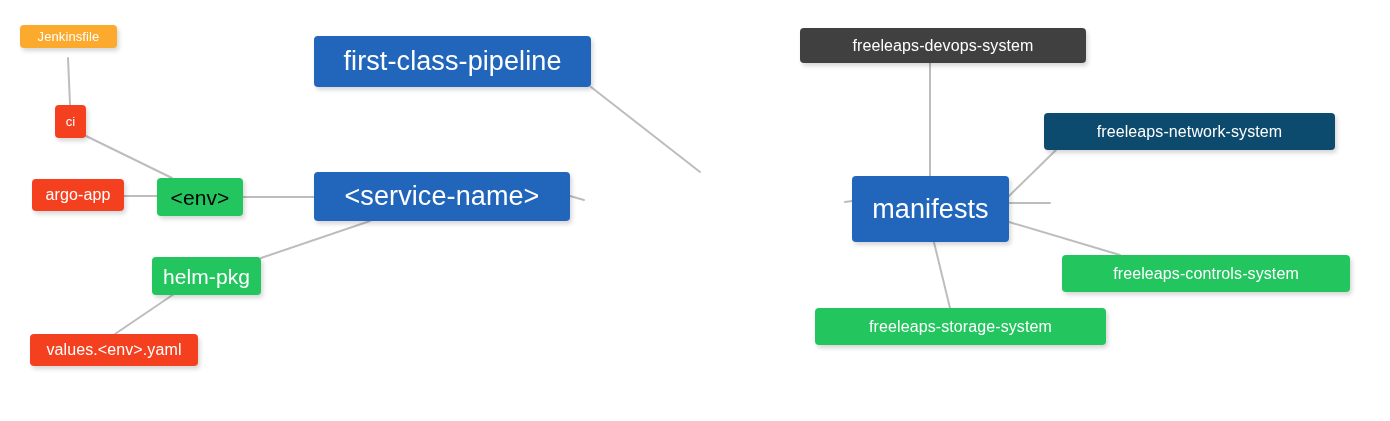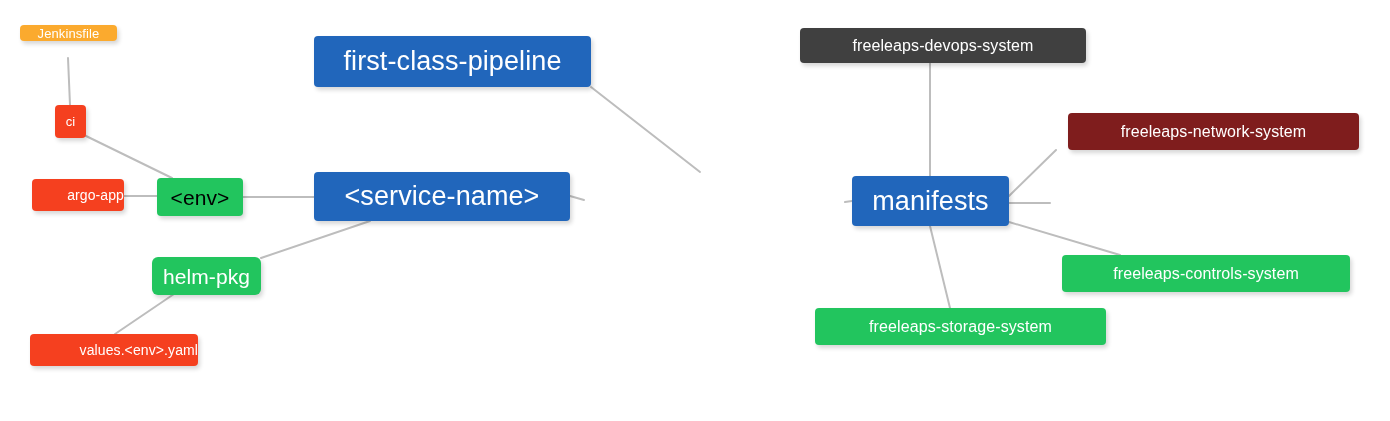--- a/index.html
+++ b/index.html
@@ -52,21 +52,21 @@
   .n-blue   { background: #2166bb; }
   .n-green  { background: #22c55e; }
   .n-orange { background: #fbaa2e; }
   .n-red    { background: #f5401f; }
 
   
   .t-root   { font-size: 30px; }
   .t-lvl1   { font-size: 27px; }
   .t-lvl2   { font-size: 21px; }
   .t-lvl3   { font-size: 16px; }
-  .t-lvl4   { font-size: 14px; justify-content: flex-end; }
+  .t-lvl4   { font-size: 16px; }
   .t-tiny   { font-size: 13px; }
 </style>
 </head>
 <body>
 
 <div id="mindmap" style="background: rgb(255, 255, 255);">
 
   <svg id="edge-layer" viewBox="0 0 1390 421" width="1390" height="421" xmlns="http://www.w3.org/2000/svg" aria-hidden="true">
       <line x1="591" y1="87" x2="700" y2="172" stroke="#bdbdbd" stroke-width="2" stroke-linecap="round"></line>
       <line x1="570" y1="196" x2="584" y2="200" stroke="#bdbdbd" stroke-width="2" stroke-linecap="round"></line>
@@ -86,53 +86,53 @@
 
 
   <div class="node n-blue t-lvl1" style="left: 314px; top: 36px; width: 277px; height: 51px; background: rgb(33, 102, 187); color: rgb(255, 255, 255);">
     <span>first-class-pipeline</span>
   </div>
 
   <div class="node n-blue t-lvl1" style="left: 314px; top: 172px; width: 256px; height: 49px; background: rgb(33, 102, 187); color: rgb(255, 255, 255);">
     <span>&lt;service-name&gt;</span>
   </div>
 
-  <div class="node n-blue t-lvl1" style="left: 852px; top: 176px; width: 157px; height: 50px; background: rgb(33, 102, 187); color: rgb(255, 255, 255);">
+  <div class="node n-blue t-lvl1" style="left: 852px; top: 176px; width: 157px; height: 66px; background: rgb(33, 102, 187); color: rgb(255, 255, 255);">
     <span>manifests</span>
   </div>
 
   <div class="node n-green t-lvl2" style="left: 157px; top: 178px; width: 86px; height: 38px; background: rgb(34, 197, 94); color: #000000;">
     <span>&lt;env&gt;</span>
   </div>
 
-  <div class="node n-green t-lvl2" style="left: 152px; top: 257px; width: 109px; height: 38px; background: rgb(34, 197, 94); color: rgb(255, 255, 255); border-radius: 6px;">
+  <div class="node n-green t-lvl2" style="left: 152px; top: 257px; width: 109px; height: 38px; background: rgb(34, 197, 94); color: rgb(255, 255, 255);">
     <span>helm-pkg</span>
   </div>
 
-  <div class="node n-orange t-tiny" style="left: 20px; top: 25px; width: 97px; height: 16px; background: rgb(251, 170, 46); color: rgb(255, 255, 255);">
+  <div class="node n-orange t-tiny" style="left: 20px; top: 25px; width: 97px; height: 23px; background: rgb(251, 170, 46); color: rgb(255, 255, 255);">
     <span>Jenkinsfile</span>
   </div>
 
   <div class="node n-red t-tiny" style="left: 55px; top: 105px; width: 31px; height: 33px; background: rgb(245, 64, 31); color: rgb(255, 255, 255);">
     <span>ci</span>
   </div>
 
   <div class="node n-red t-lvl4" style="left: 32px; top: 179px; width: 92px; height: 32px; background: rgb(245, 64, 31); color: rgb(255, 255, 255);">
     <span>argo-app</span>
   </div>
 
   <div class="node n-red t-lvl4" style="left: 6px; top: 334px; width: 168px; height: 32px; background: rgb(245, 64, 31); color: rgb(255, 255, 255); margin-left: 24px;">
     <span>values.&lt;env&gt;.yaml</span>
   </div>
 
   <div class="node n-green t-lvl3" style="left: 800px; top: 28px; width: 286px; height: 35px; background: #404040; color: rgb(255, 255, 255);">
     <span>freeleaps-devops-system</span>
   </div>
 
-  <div class="node n-green t-lvl3" style="left: 1068px; top: 113px; width: 291px; height: 37px; background: #7f1d1d; color: rgb(255, 255, 255);">
+  <div class="node n-green t-lvl3" style="left: 1044px; top: 113px; width: 291px; height: 37px; background: #0c4a6e; color: rgb(255, 255, 255);">
     <span>freeleaps-network-system</span>
   </div>
 
 
   <div class="node n-green t-lvl3" style="left: 815px; top: 308px; width: 291px; height: 37px; background: rgb(34, 197, 94); color: rgb(255, 255, 255);">
     <span>freeleaps-storage-system</span>
   </div>
 
   <div class="node n-green t-lvl3" style="left: 1062px; top: 255px; width: 288px; height: 37px; background: rgb(34, 197, 94); color: rgb(255, 255, 255);">
     <span>freeleaps-controls-system</span>

